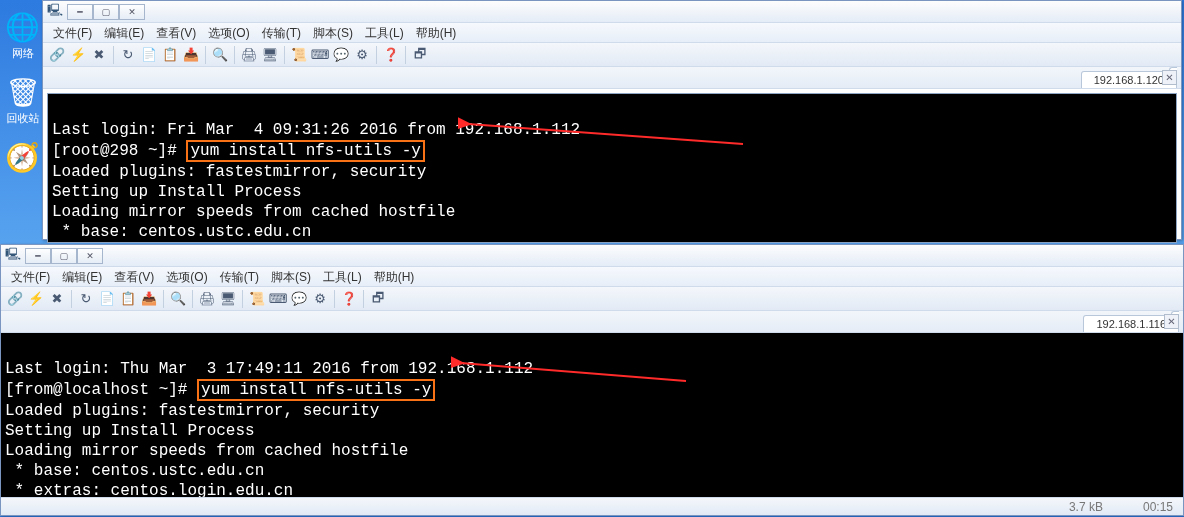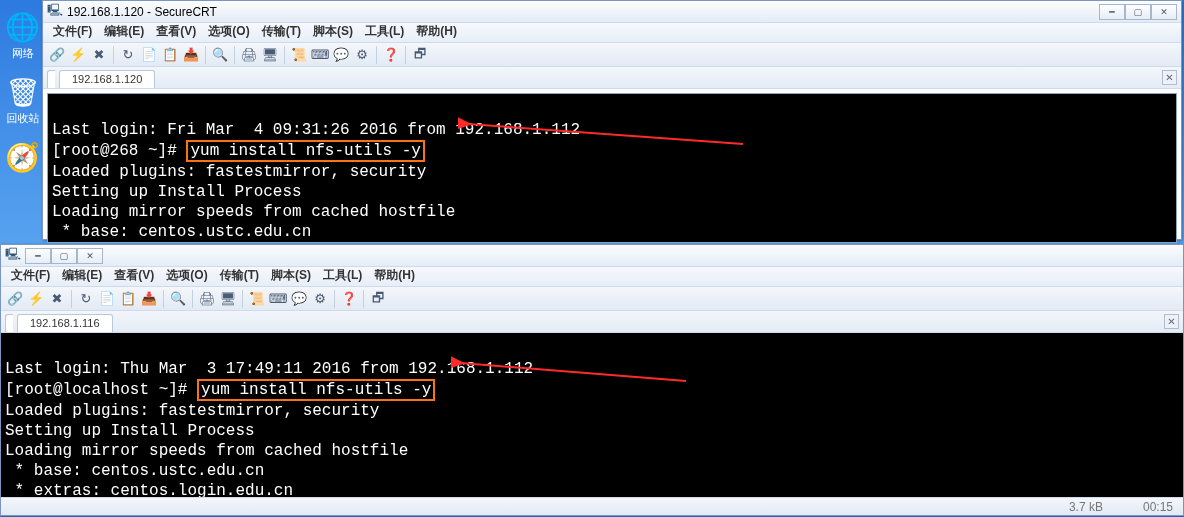--- a/index.html
+++ b/index.html
@@ -58,23 +58,22 @@
   border: 1px solid #a6b6cc;
   background: linear-gradient(#fdfefe,#e6edf6);
   display:inline-flex;align-items:center;justify-content:center;
   font-size:9px;color:#556;
   cursor: pointer;
 }
 .menubar {
   height: 20px;
   background: linear-gradient(#f6f9fd,#e7eef8);
   border-bottom: 1px solid #cfdaea;
-  display: flex; align-items: flex-end;
+  display: flex; align-items: flex-start;
   padding: 0 4px;
-  font-weight: bold;
 }
 .menubar .item {
   padding: 2px 6px; cursor: pointer; color:#333;
 }
 .toolbar {
   height: 24px;
   background: linear-gradient(#f4f7fb,#e2eaf5);
   border-bottom: 1px solid #cfdaea;
   display: flex; align-items: center;
   padding: 0 4px; gap:1px;
@@ -86,20 +85,21 @@
   font-size:13px;color:#4a5a72;
 }
 .tb-sep { width:1px;height:18px;background:#c3d0e0;margin:0 3px; }
 .tabstrip {
   height: 22px;
   background: linear-gradient(#f2f6fb,#e5ecf6);
   border-bottom: 1px solid #cfdaea;
   display:flex;align-items:flex-end;
   padding: 0 4px;
   position: relative;
+  flex-direction: column;
 }
 .tabstrip .tab {
   height:18px;padding:2px 12px;
   background:#fff;border:1px solid #b9c7da;border-bottom:none;
   border-radius:3px 3px 0 0;
   font-size:11px;color:#333;cursor:pointer;
   margin-left:4px;
 }
 .tabstrip .lead {
   width:8px;height:18px;border:1px solid #b9c7da;border-right:none;border-bottom:none;
@@ -147,21 +147,20 @@
     <div>回收站</div>
   </div>
   <div class="desktop-icon">
     <div class="ico">🧭</div>
   </div>
 </div>
 
 <div class="window top">
   <div class="titlebar">
     <span class="icon">🖳</span>
-    <span class="title">192.168.1.120 - SecureCRT</span>
     <div class="winbtns">
       <div class="winbtn">━</div>
       <div class="winbtn">▢</div>
       <div class="winbtn">✕</div>
     </div>
   </div>
   <div class="menubar">
     <div class="item">文件(F)</div>
     <div class="item">编辑(E)</div>
     <div class="item">查看(V)</div>
@@ -195,21 +194,21 @@
     <div class="tb-sep"></div>
     <div class="tb-btn">🗗</div>
   </div>
   <div class="tabstrip">
     <div class="lead"></div>
     <div class="tab">192.168.1.120</div>
     <div class="closex">✕</div>
   </div>
   <div class="terminal">
 <span>Last login: Fri Mar  4 09:31:26 2016 from 192.168.1.112</span>
-<span>[root@268 ~]# </span><span class="hlbox">yum install nfs-utils -y</span>
+<span>[root@298 ~]# </span><span class="hlbox">yum install nfs-utils -y</span>
 <span>Loaded plugins: fastestmirror, security</span>
 <span>Setting up Install Process</span>
 <span>Loading mirror speeds from cached hostfile</span>
 <span> * base: centos.ustc.edu.cn</span>
 <svg class="arrow" style="left:410px;top:18px;" width="290" height="40">
 <defs>
           <marker id="ah1" markerWidth="12" markerHeight="10" refX="2" refY="5" orient="auto">
             <polygon points="12,0 0,5 12,10" fill="#ff2a2a"></polygon>
           </marker>
         </defs>
@@ -261,21 +260,21 @@
     <div class="tb-sep"></div>
     <div class="tb-btn">🗗</div>
   </div>
   <div class="tabstrip">
     <div class="lead"></div>
     <div class="tab">192.168.1.116</div>
     <div class="closex">✕</div>
   </div>
   <div class="terminal">
 <span>Last login: Thu Mar  3 17:49:11 2016 from 192.168.1.112</span>
-<span>[root@localhost ~]# </span><span class="hlbox">yum install nfs-utils -y</span>
+<span>[from@localhost ~]# </span><span class="hlbox">yum install nfs-utils -y</span>
 <span>Loaded plugins: fastestmirror, security</span>
 <span>Setting up Install Process</span>
 <span>Loading mirror speeds from cached hostfile</span>
 <span> * base: centos.ustc.edu.cn</span>
 <span> * extras: centos.login.edu.cn</span>
 <span> * updates: centos.ustc.edu.cn</span>
 <svg class="arrow" style="left:450px;top:18px;" width="240" height="40">
 <defs>
           <marker id="ah2" markerWidth="12" markerHeight="10" refX="2" refY="5" orient="auto">
             <polygon points="12,0 0,5 12,10" fill="#ff2a2a"></polygon>

